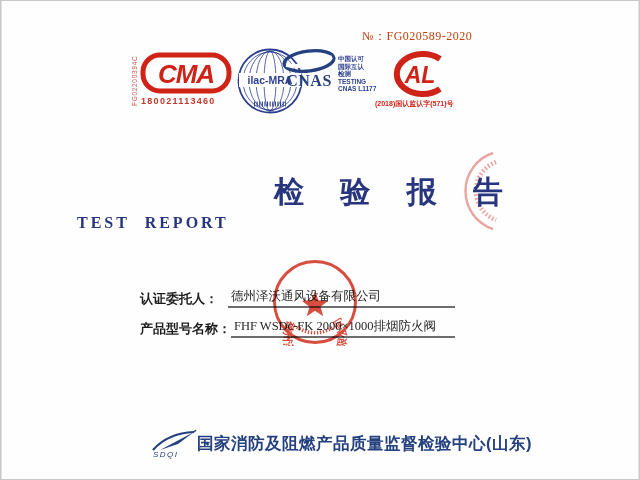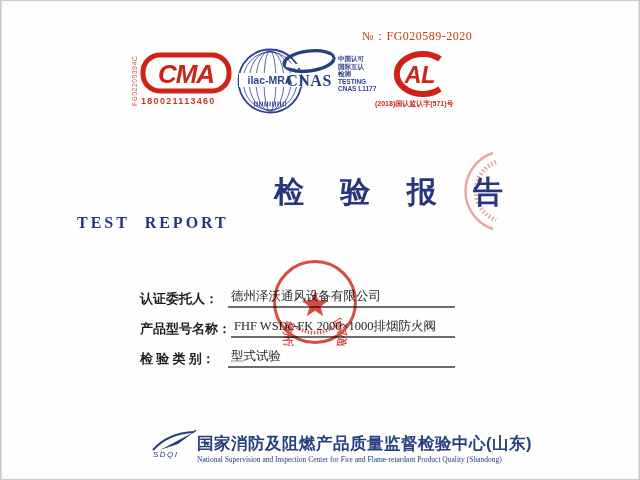--- a/index.html
+++ b/index.html
@@ -100,37 +100,32 @@
   <div class="title-en">TEST REPORT</div>
 
   <div class="field f1">
     <span class="lbl">认证委托人：</span>
     <span class="val">德州泽沃通风设备有限公司</span>
   </div>
   <div class="field f2">
     <span class="lbl">产品型号名称：</span>
     <span class="val">FHF WSDc-FK 2000×1000排烟防火阀</span>
   </div>
-  <div class="field f3">
-    <span class="lbl">检 验 类 别：</span>
-    <span class="val">型式试验</span>
-  </div>
 
   <svg class="stamp-main" width="88" height="88" viewBox="0 0 88 88">
     <circle cx="44" cy="44" r="40.5" fill="none" stroke="#d43a2a" stroke-width="3"></circle>
     <path id="sealArc" d="M 18.6,61.8 A 31,31 0 1 0 69.4,61.8" fill="none"></path>
     <text font-size="10.5" font-weight="bold" fill="#d43a2a" letter-spacing="1" font-family="Liberation Sans, sans-serif">
       <textPath href="#sealArc" startOffset="1%">德州泽沃通风设备有限公司</textPath>
     </text>
     <path d="M 26,69 A 31,31 0 0 0 62,69" fill="none" stroke="#d43a2a" stroke-width="3.6" stroke-dasharray="1.3,1.7"></path>
     <polygon fill="#d43a2a" points="44,33 47.41,42.31 57.31,42.67 49.52,48.79 52.23,58.33 44,52.8 35.77,58.33 38.48,48.79 30.69,42.67 40.59,42.31"></polygon>
   </svg>
 
   <svg class="sdqi" width="48" height="24" viewBox="0 0 48 24">
     <path d="M3,21 Q18,4 44,3" fill="none" stroke="#24407e" stroke-width="2.2"></path>
     <path d="M10,21 L44,3 L28,15 Z" fill="#24407e"></path>
     <path d="M44,3 l2,-2" stroke="#24407e" stroke-width="1.4" fill="none"></path>
   </svg>
   <div class="sdqi-label">SDQI</div>
   <div class="footer-zh">国家消防及阻燃产品质量监督检验中心(山东)</div>
-  <div class="footer-en">National Supervision and Inspection Center for Fire and Flame-retardant Product Quality (Shandong)</div>
 
 </div>
 
 </body></html>

